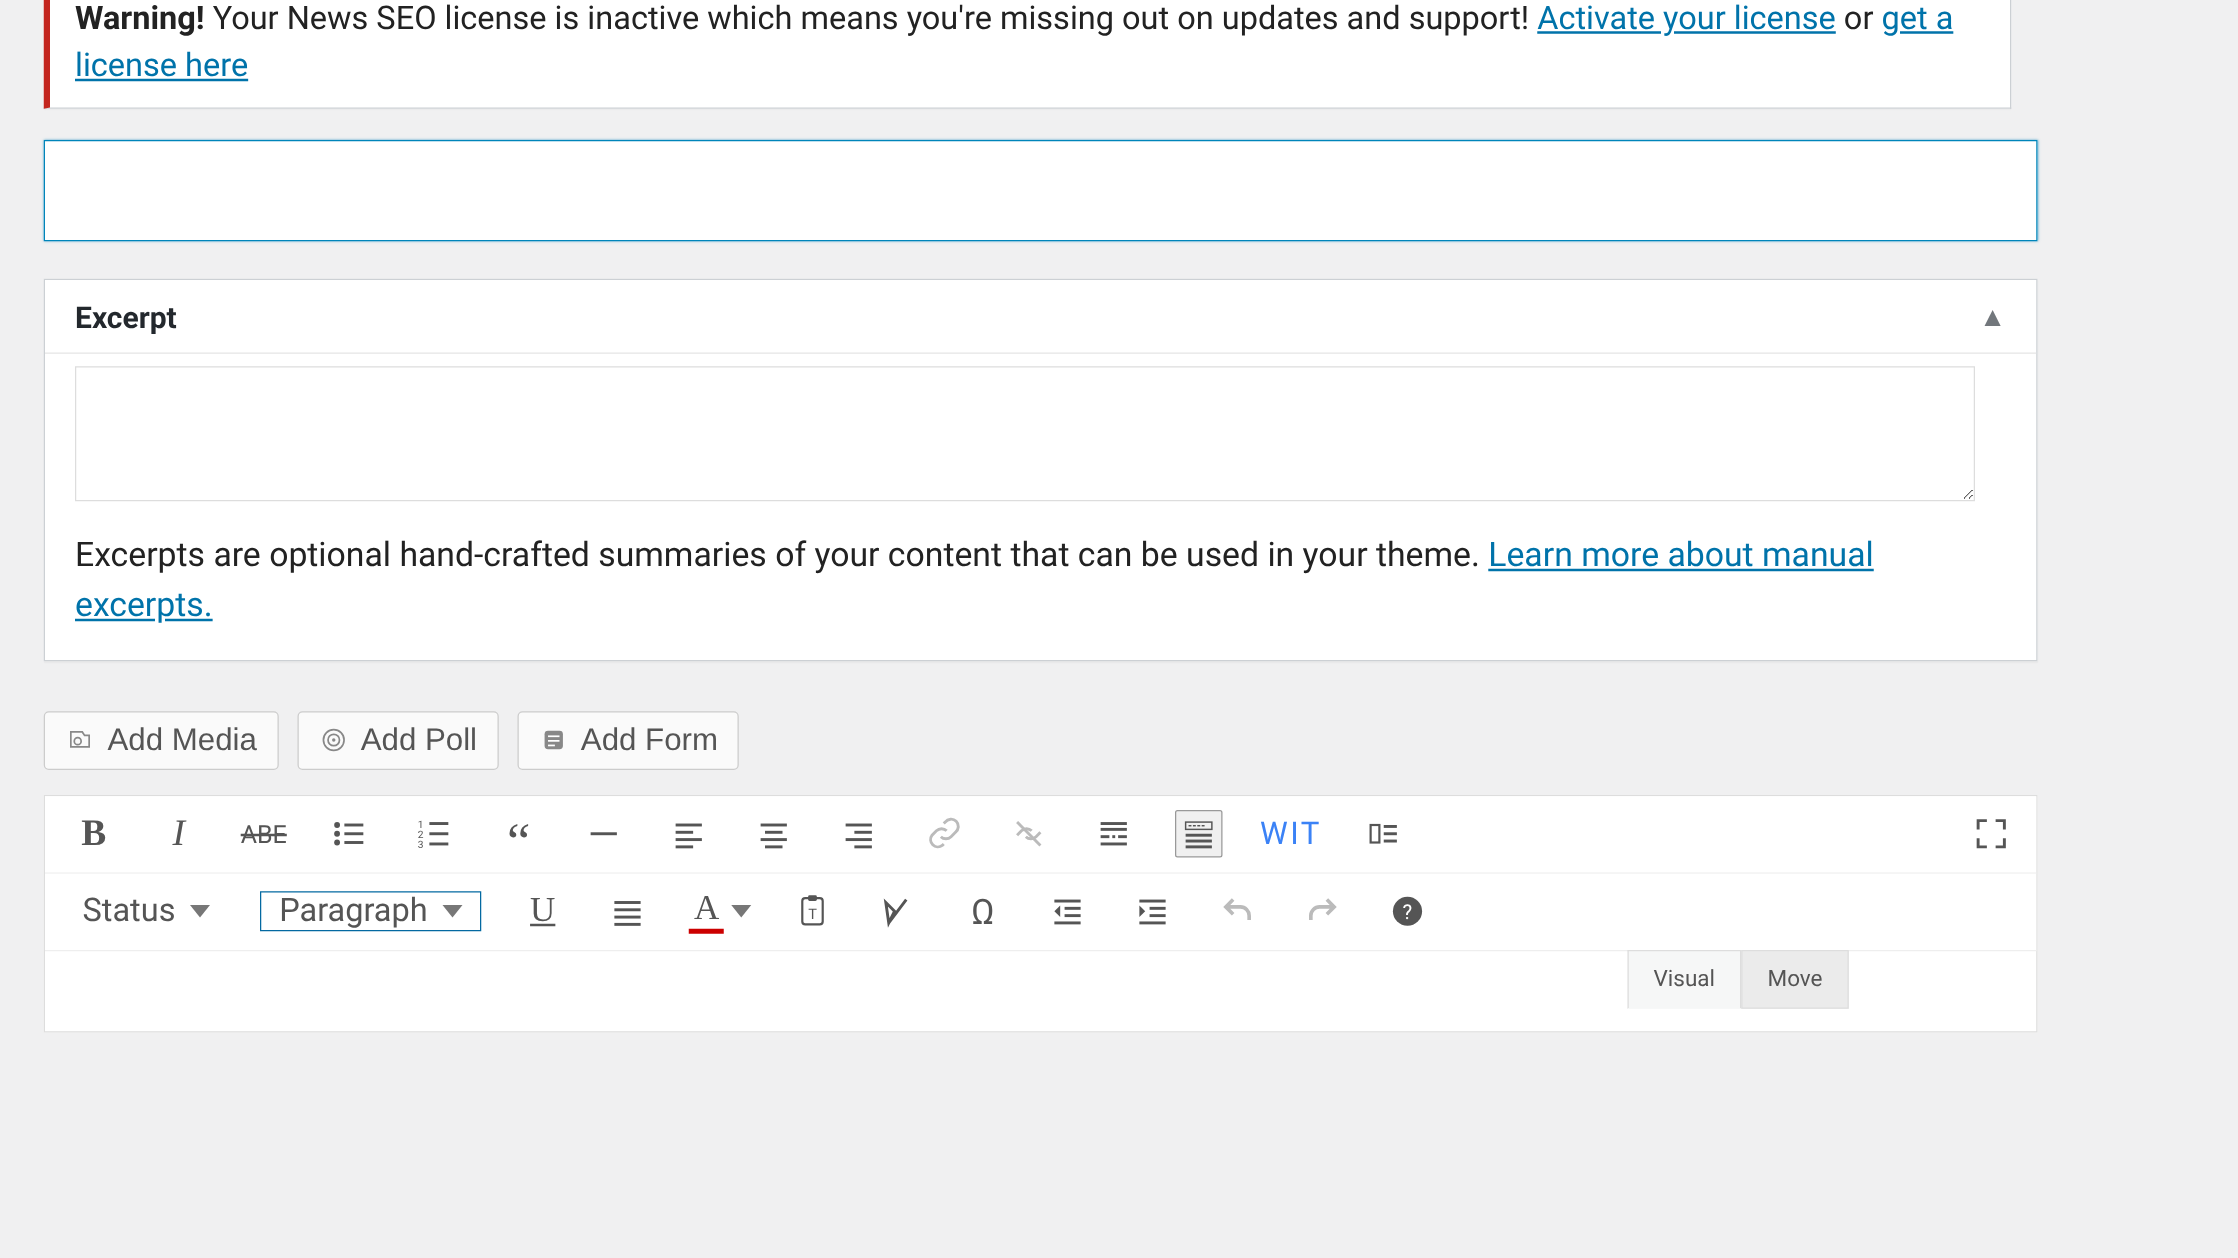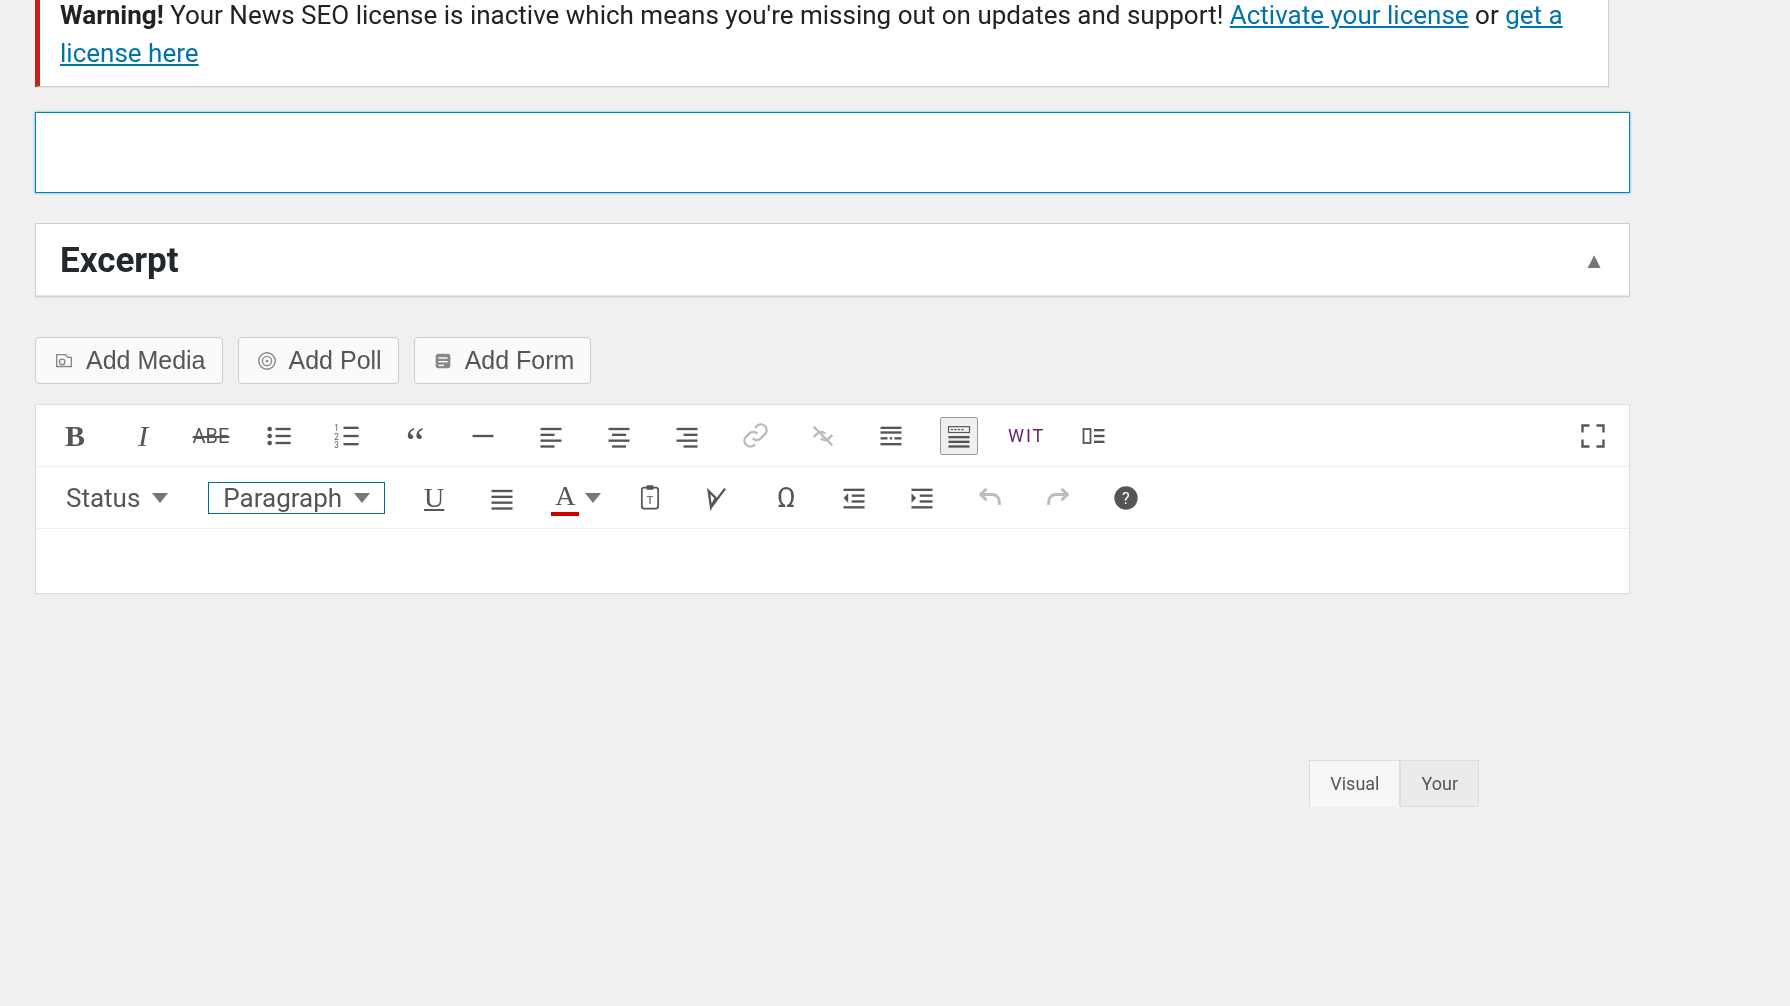--- a/index.html
+++ b/index.html
@@ -7,42 +7,42 @@
   #root{position:relative;width:1644px;height:1006px;overflow:hidden}
   .notice{background:#fff;border:1px solid #ccd0d4;border-left-width:5px;margin:5px 35px 20px 35px;padding:14px 20px;box-shadow:0 1px 1px rgba(0,0,0,.04)}
   .notice.warn{border-left-color:#c3251e;margin-top:-18px}
   .notice.ok{border-left-color:#46b450}
   .notice p{margin:0;font-size:26px;line-height:1.45;color:#222}
   .notice a{color:#0073aa;text-decoration:underline}
   .title-wrap{margin:25px 0 30px 35px;width:1595px}
   .title-input{width:100%;font-size:38px;padding:18px 14px;border:1px solid #0085ba;outline:none;box-shadow:0 0 2px rgba(30,140,190,.8);background:#fff}
   .postbox{background:#fff;border:1px solid #ccd0d4;box-shadow:0 1px 1px rgba(0,0,0,.04);margin:0 0 40px 35px;width:1595px}
   .postbox .hndle{display:flex;align-items:center;justify-content:space-between;border-bottom:1px solid #e5e5e5;padding:16px 24px 14px 24px}
-  .postbox .hndle h2{margin:0;font-size:35px;font-weight:700}
+  .postbox .hndle h2{margin:0;font-size:24px;font-weight:700}
   .toggle-indicator{color:#72777c;font-size:22px}
   .inside{padding:10px 24px 24px 24px}
   .excerpt-ta{width:100%;max-width:1520px;height:108px;resize:both;border:1px solid #ddd;font-size:20px;padding:6px}
   .excerpt-help{margin:20px 0 0 0;font-size:27px;line-height:1.45;color:#222}
   .excerpt-help a{color:#0073aa;text-decoration:underline}
   .media-buttons{display:flex;gap:15px;margin-left:35px}
   .media-btn{display:flex;align-items:center;gap:10px;background:#fafafa;border:1px solid #ccc;border-radius:4px;padding:8px 16px;font-size:25px;color:#555;cursor:pointer}
   .media-btn .ic{display:inline-flex;align-items:center;justify-content:center;width:24px;height:24px;color:#888}
   .media-btn .ic svg{width:22px;height:22px}
   .editor-tabs{position:absolute;right:165px;top:760px;display:flex}
   .editor-tab{font-size:18px;padding:12px 20px;border:1px solid #ddd;background:#ebebeb;color:#555;cursor:pointer}
   .editor-tab.active{background:#f6f7f7;border-bottom-color:#f6f7f7}
   .editor-wrap{background:#fff;border:1px solid #ddd;margin:20px 0 0 35px;width:1595px;height:190px}
   .toolbar{display:flex;align-items:center;gap:30px;height:62px;padding-left:20px;border-bottom:1px solid #eee;background:#fff}
   .toolbar2{height:62px}
   .tbtn{display:inline-flex;align-items:center;justify-content:center;width:38px;height:38px;color:#555;border:1px solid transparent;border-radius:2px;cursor:pointer}
   .tbtn.box{border:1px solid #999;background:#f0f0f0}
   .tbtn svg{width:28px;height:28px;fill:#555}
   .tbtn.dim svg{fill:#aaa}
   .txtb{font-size:24px;color:#555}
-  .wit{font-size:18px;color:#701a75;letter-spacing:2px}
+  .wit{font-size:25px;color:#3b82f6;letter-spacing:2px}
   .dropdown{display:flex;align-items:center;gap:12px;font-size:26px;color:#555;padding:4px 10px;cursor:pointer}
   .dropdown.box{border:1px solid #0369a1;padding:0 14px}
   .caret-down{width:0;height:0;border-left:8px solid transparent;border-right:8px solid transparent;border-top:10px solid #777;display:inline-block}
   .fs-icon{position:absolute;right:32px}
   .side{position:absolute;left:1674px;top:187px;width:300px}
   .side-box{background:#fff;border:1px solid #ccd0d4;margin-bottom:25px;padding-bottom:6px}
   .side-box h3{margin:0;font-size:30px;font-weight:700;padding:16px 20px;border-bottom:1px solid #e5e5e5}
   .side .save-btn{margin:28px 0 16px 20px;display:inline-block;background:#fafafa;border:1px solid #ccc;border-radius:4px;padding:8px 16px;font-size:25px;color:#555;cursor:pointer}
   .side-row{display:flex;align-items:center;gap:16px;padding:12px 22px;font-size:26px;color:#3c434a}
   .side-row svg{width:24px;height:24px;fill:#888}
@@ -64,20 +64,26 @@
 
 <div class="title-wrap">
   <input class="title-input" type="text" value="" style="">
 </div>
 
 <div class="postbox">
   <div class="hndle">
     <h2>Excerpt</h2>
     <span class="toggle-indicator">▲</span>
   </div>
+  <div class="inside">
+    <textarea class="excerpt-ta" style=""></textarea>
+    <p class="excerpt-help">
+      <span>Excerpts are optional hand-crafted summaries of your content that can be used in your theme. </span><a href="#">Learn more about manual excerpts.</a>
+    </p>
+  </div>
 </div>
 
 <div class="media-buttons">
   <button class="media-btn">
     <span class="ic">
           <svg viewBox="0 0 24 24">
             <path d="M4 5h10l2 3h4v10H4z" fill="none" stroke="#888" stroke-width="1.5"></path>
             <circle cx="10" cy="13" r="3" fill="none" stroke="#888" stroke-width="1.5"></circle>
           </svg>
         </span>
@@ -101,21 +107,21 @@
             <rect x="7" y="12" width="10" height="1.5" fill="#fff"></rect>
             <rect x="7" y="16" width="6" height="1.5" fill="#fff"></rect>
           </svg>
         </span>
     <span>Add Form</span>
   </button>
 </div>
 
 <div class="editor-tabs">
   <div class="editor-tab active">Visual</div>
-  <div class="editor-tab">Your</div>
+  <div class="editor-tab">Move</div>
 </div>
 
 <div class="editor-wrap">
 
   <div class="toolbar">
     <span class="tbtn" style="font-weight:900;font-size:30px;font-family:Georgia,serif">B</span>
     <span class="tbtn" style="font-style:italic;font-size:30px;font-family:Georgia,serif">I</span>
     <span class="tbtn txtb" style="text-decoration:line-through;font-size:20px">ABE</span>
     <span class="tbtn">
           <svg viewBox="0 0 24 24">

